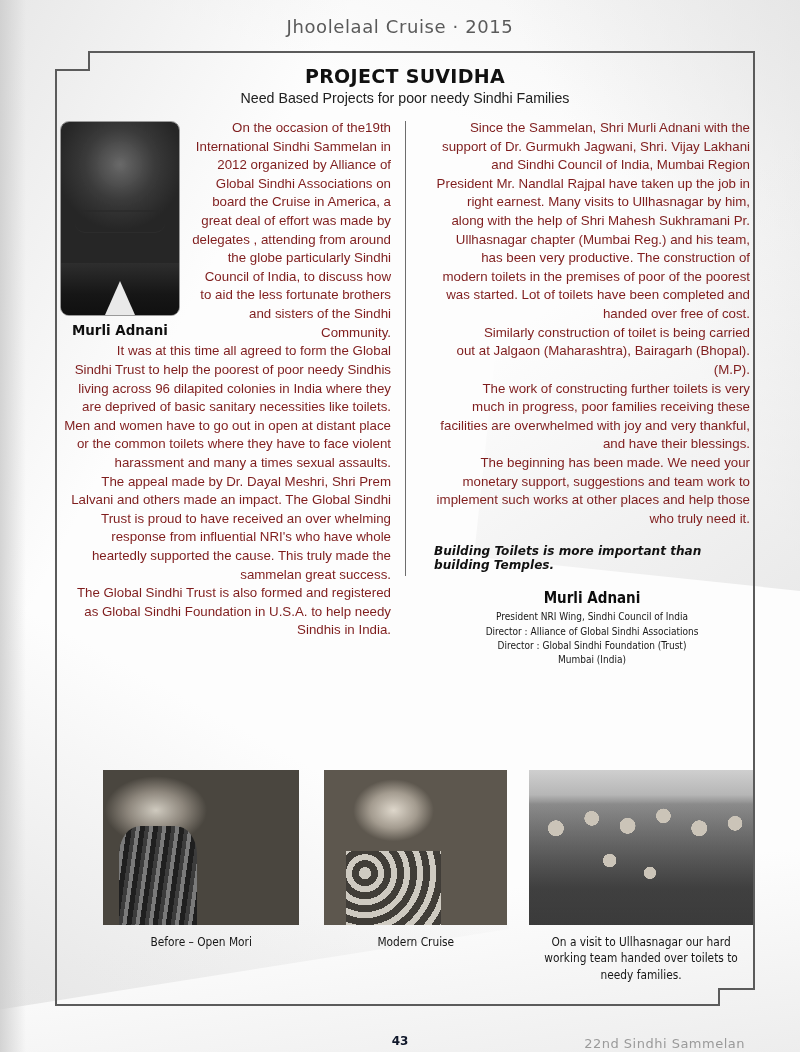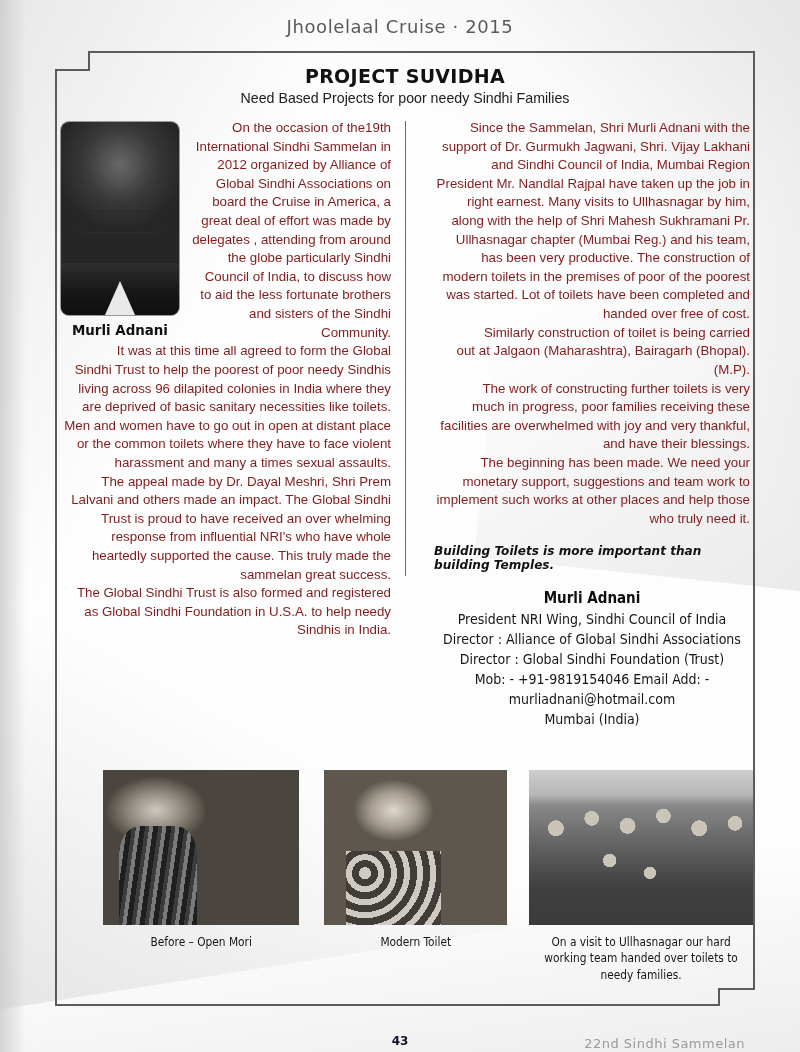--- a/index.html
+++ b/index.html
@@ -193,21 +193,21 @@
     text-align: center;
     font-family: "DejaVu Sans Condensed", "Liberation Sans Narrow", "Liberation Sans", sans-serif;
   }
   .signoff .so-name {
     font-weight: bold;
     font-size: 15px;
     color: #0d0d0d;
     margin-bottom: 3px;
   }
   .signoff .so-line {
-    font-size: 14px;
+    font-size: 10px;
     line-height: 1.42;
     color: #161616;
   }
 
   
   .photo-strip {
     position: absolute;
     left: 63px; top: 770px;
     width: 690px;
     z-index: 3;
@@ -367,41 +367,40 @@
       <p class="body indent">The work of constructing further toilets is very much in progress, poor families receiving these facilities are overwhelmed with joy and very thankful, and have their blessings.</p>
       <p class="body indent">The beginning has been made. We need your monetary support, suggestions and team work to implement such works at other places and help those who truly need it.</p>
 
       <div class="tagline">Building Toilets is more important than building Temples.</div>
 
       <div class="signoff">
         <div class="so-name">Murli Adnani</div>
         <div class="so-line">President NRI Wing, Sindhi Council of India</div>
         <div class="so-line">Director : Alliance of Global Sindhi Associations</div>
         <div class="so-line">Director : Global Sindhi Foundation (Trust)</div>
-        <div class="so-line">Mob: - +91-9819154046  Email Add: - murliadnani@hotmail.com</div>
         <div class="so-line">Mumbai (India)</div>
       </div>
     </div>
   </div>
 </div>
 
 <div class="photo-strip">
 
   <div class="ph-item ph1">
     <div class="ph-frame">
       <div class="img-a"></div>
     </div>
     <div class="ph-cap">Before – Open Mori</div>
   </div>
 
   <div class="ph-item ph2">
     <div class="ph-frame">
       <div class="img-b"></div>
     </div>
-    <div class="ph-cap">Modern Toilet</div>
+    <div class="ph-cap">Modern Cruise</div>
   </div>
 
   <div class="ph-item ph3">
     <div class="ph-frame">
       <div class="img-c"></div>
     </div>
     <div class="ph-cap">On a visit to Ullhasnagar our hard working team handed  over toilets to needy families.</div>
   </div>
 </div>
 

